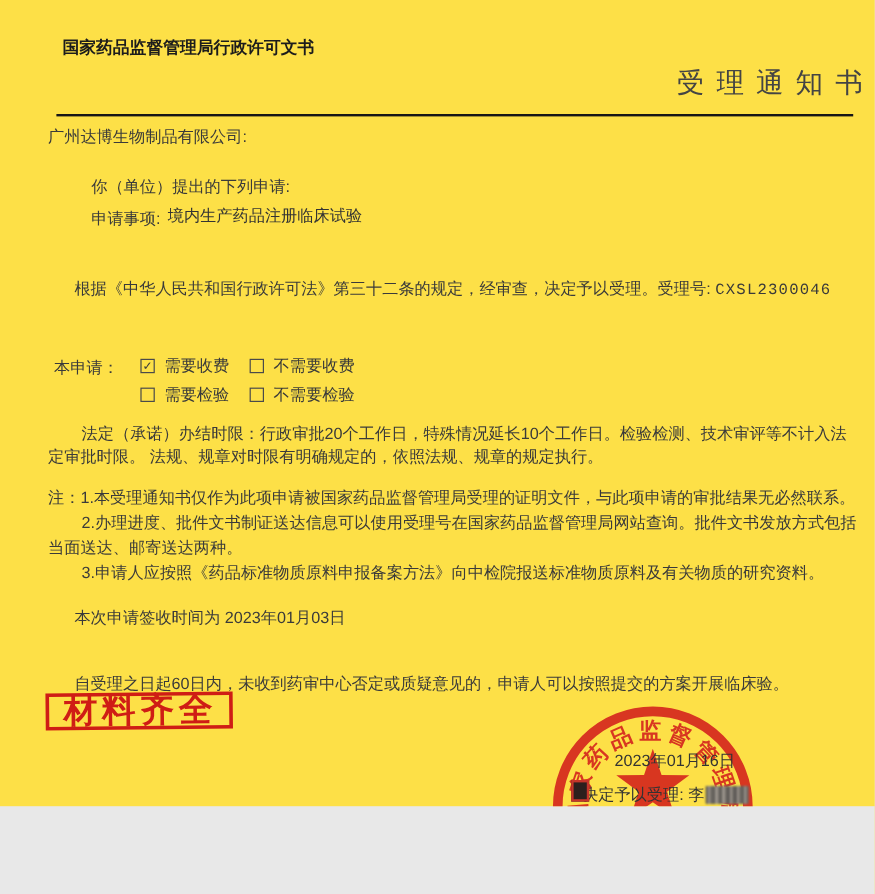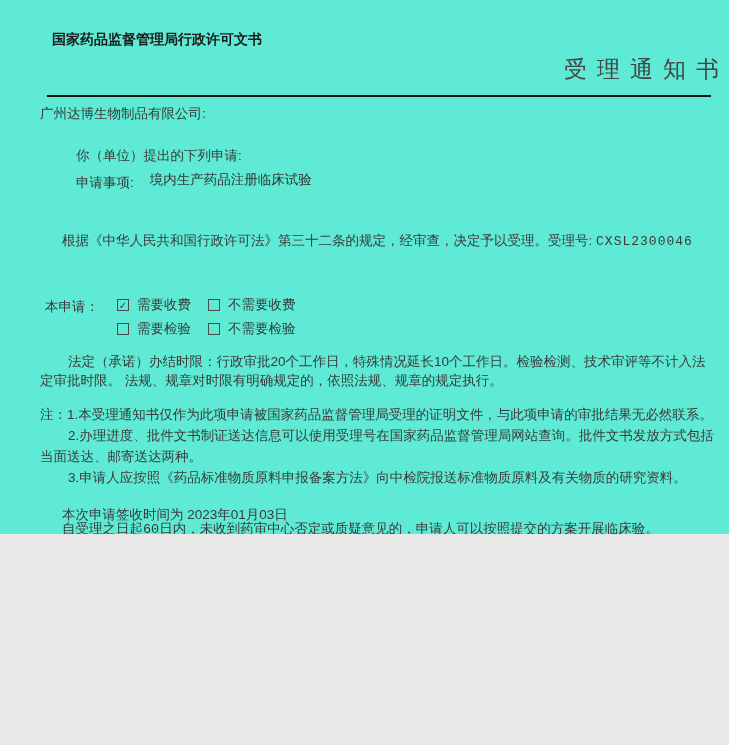--- a/index.html
+++ b/index.html
@@ -1,36 +1,36 @@
 <!DOCTYPE html>
 <html><head>
 <meta charset="utf-8">
 <style>
   * { margin:0; padding:0; box-sizing:border-box; }
   body { background:#e8e8e8; font-family:"Liberation Sans","DejaVu Sans",sans-serif; }
   .page {
-    position:relative; width:729px; height:534px; margin:0 auto;
-    background:#5eead4; overflow:hidden; color:#3a3a3a;
+    position:relative; width:729px; height:672px; margin:0 auto;
+    background:#fde047; overflow:hidden; color:#3a3a3a;
     font-size:13.5px; line-height:19px;
   }
   .abs { position:absolute; }
 
   .header-label { left:52px; top:30px; font-weight:bold; color:#1c1c1c; font-size:14px; }
   .doc-title {
     left:0; top:60px; width:100%; text-align:right;
     font-family:"Liberation Serif","DejaVu Serif",serif;
     font-size:23px; letter-spacing:10px; padding-left:10px; color:#444;
   }
   .divider { left:47px; top:95px; width:664px; height:2px; background:#161616; }
 
   .recipient { left:40px; top:104px; }
   .intro { left:76px; top:146px; }
 
   .field-row { left:76px; font-size:13.5px; }
-  .field-row .val { display:inline-block; margin-left:16px; transform:translateY(-3px); color:#333; }
+  .field-row .val { display:inline-block; margin-left:6px; transform:translateY(-3px); color:#333; }
   .row-app { top:173px; }
   .row-prod { top:202px; }
 
   .decision { left:47px; top:231px; width:660px; text-indent:15px; }
   .accept-no { font-family:"Liberation Mono","DejaVu Sans Mono",monospace; font-size:13px; letter-spacing:1px; }
 
   .opt-label { left:45px; top:297px; }
   .opt-row { position:absolute; left:117px; display:flex; align-items:center; }
   .opt-row1 { top:295px; }
   .opt-row2 { top:319px;justify-content:center; }
@@ -41,21 +41,21 @@
   .opt-item { display:flex; align-items:center; }
   .opt-gap { width:17px; }
 
   .deadline { left:40px; top:352px; width:676px; text-indent:28px; }
 
   .notes { left:40px; top:404px; width:678px; line-height:21px; }
   .notes p { margin:0; }
   .notes p.indent { text-indent:28px; }
 
   .sign-time { left:62px; top:505px; }
-  .clinical { left:62px; top:520px;font-family:Liberation Mono, monospace; }
+  .clinical { left:62px; top:560px; }
 
   .material-box {
     left:38px; top:577px; border:3px solid #cf1d15; color:#cf1d15;
     font-size:28px; font-weight:bold; letter-spacing:4px;
     padding:2px 10px 4px 12px; transform:rotate(-0.6deg); background:rgba(255,255,255,0);
   }
 
   .seal-note { left:437px; top:592px; z-index:3; color:#3f3f3f; }
   .stamp-date { left:512px; top:624px; z-index:3; color:#333;text-align:center; }
   .signer { left:485px; top:653px; z-index:3; color:#333; }

